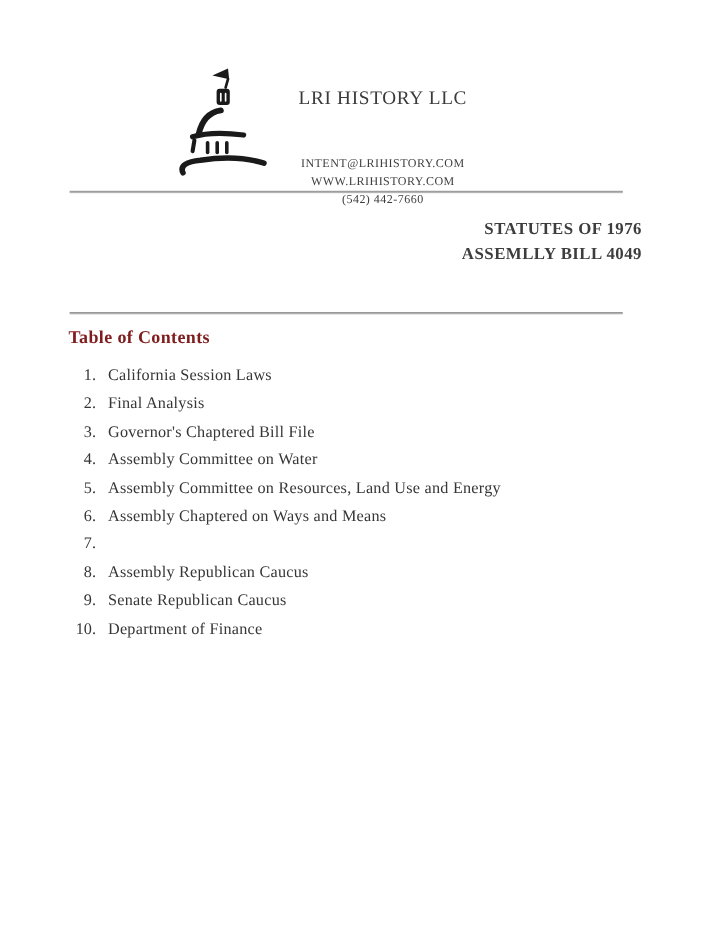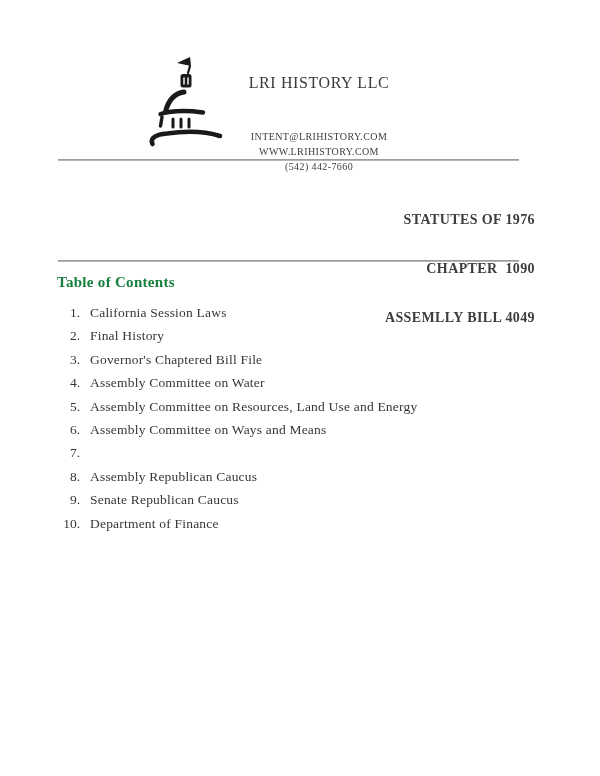--- a/index.html
+++ b/index.html
@@ -67,31 +67,31 @@
     position: absolute;
     top: 181px;
     right: 107px;
     text-align: right;
     font-weight: bold;
     font-size: 14px;
     line-height: 21px;
     letter-spacing: 0.4px;
     color: #3d3d3d;
   }
-  .reference .ref-line { white-space: pre; margin-top: 28px; }
+  .reference .ref-line { white-space: pre; }
 
   
   .toc-heading {
     position: absolute;
     left: 57px;
     top: 274px;
     font-weight: bold;
     font-size: 15px;
     letter-spacing: 0.3px;
-    color: #15803d;
+    color: #7f1d1d;
   }
   .toc-list {
     position: absolute;
     left: 0;
     top: 301px;
     width: 600px;
     list-style: none;
     margin: 0;
     padding: 0;
   }
@@ -139,57 +139,56 @@
 
   <div class="company-name">LRI HISTORY LLC</div>
   <div class="contact-line contact-email">INTENT@LRIHISTORY.COM</div>
   <div class="contact-line contact-website">WWW.LRIHISTORY.COM</div>
   <div class="contact-line contact-phone">(542) 442-7660</div>
 
   <div class="rule rule-top"></div>
 
   <div class="reference">
     <div class="ref-line">STATUTES OF 1976</div>
-    <div class="ref-line">CHAPTER  1090</div>
     <div class="ref-line">ASSEMLLY BILL 4049</div>
   </div>
 
   <div class="rule rule-bottom"></div>
 
   <div class="toc-heading">Table of Contents</div>
 
   <ol class="toc-list">
     <li class="toc-item">
       <span class="num">1.</span>
       <span class="label">California Session Laws</span>
     </li>
 
     <li class="toc-item">
       <span class="num">2.</span>
-      <span class="label">Final History</span>
+      <span class="label">Final Analysis</span>
     </li>
 
     <li class="toc-item">
       <span class="num">3.</span>
       <span class="label">Governor's Chaptered Bill File</span>
     </li>
 
     <li class="toc-item">
       <span class="num">4.</span>
       <span class="label">Assembly Committee on Water</span>
     </li>
 
     <li class="toc-item">
       <span class="num">5.</span>
       <span class="label">Assembly Committee on Resources, Land Use and Energy</span>
     </li>
 
     <li class="toc-item">
       <span class="num">6.</span>
-      <span class="label">Assembly Committee on Ways and Means</span>
+      <span class="label">Assembly Chaptered on Ways and Means</span>
     </li>
 
     <li class="toc-item">
       <span class="num">7.</span>
     </li>
 
     <li class="toc-item">
       <span class="num">8.</span>
       <span class="label">Assembly Republican Caucus</span>
     </li>

